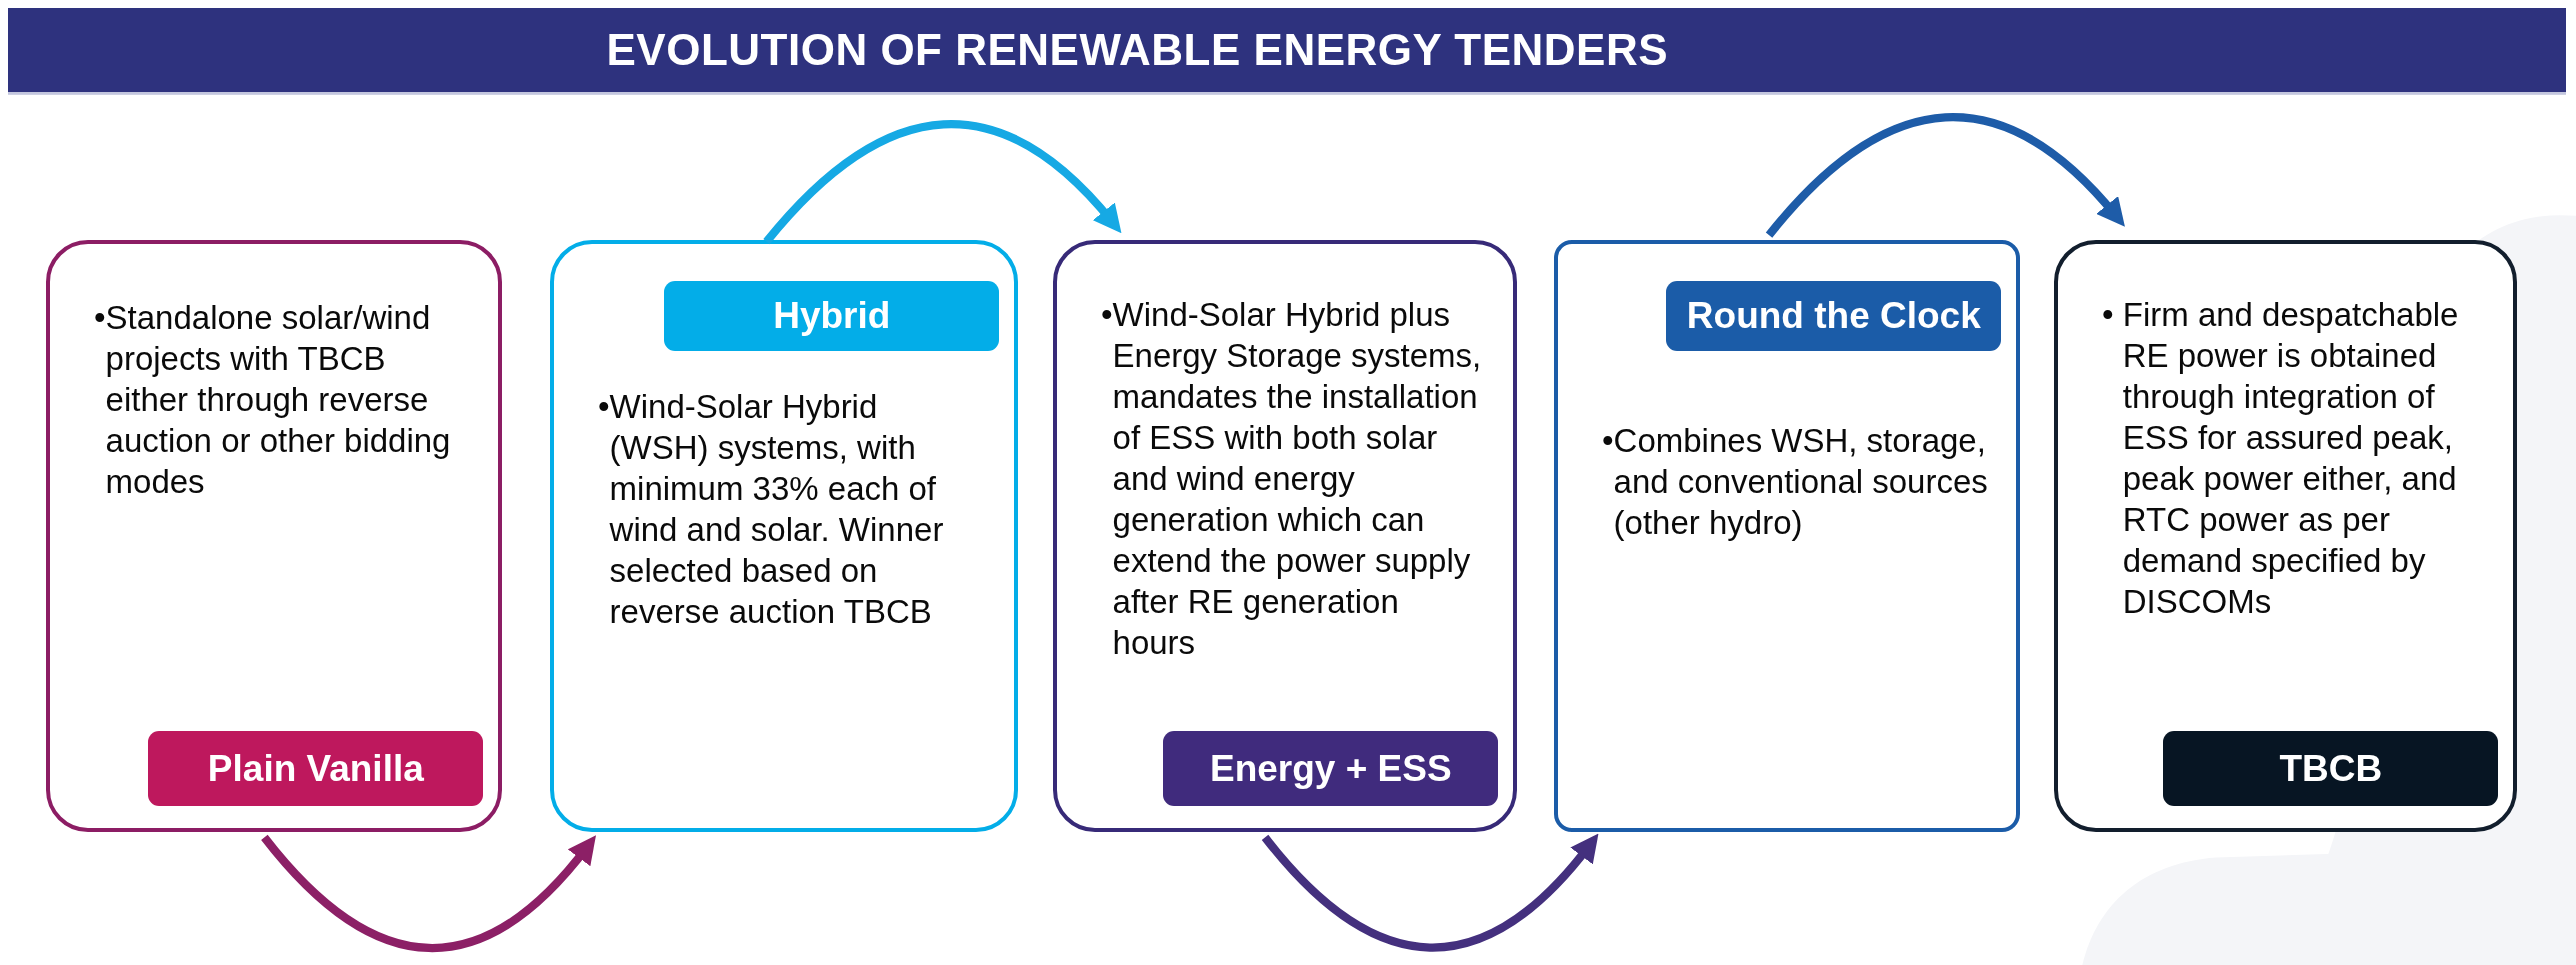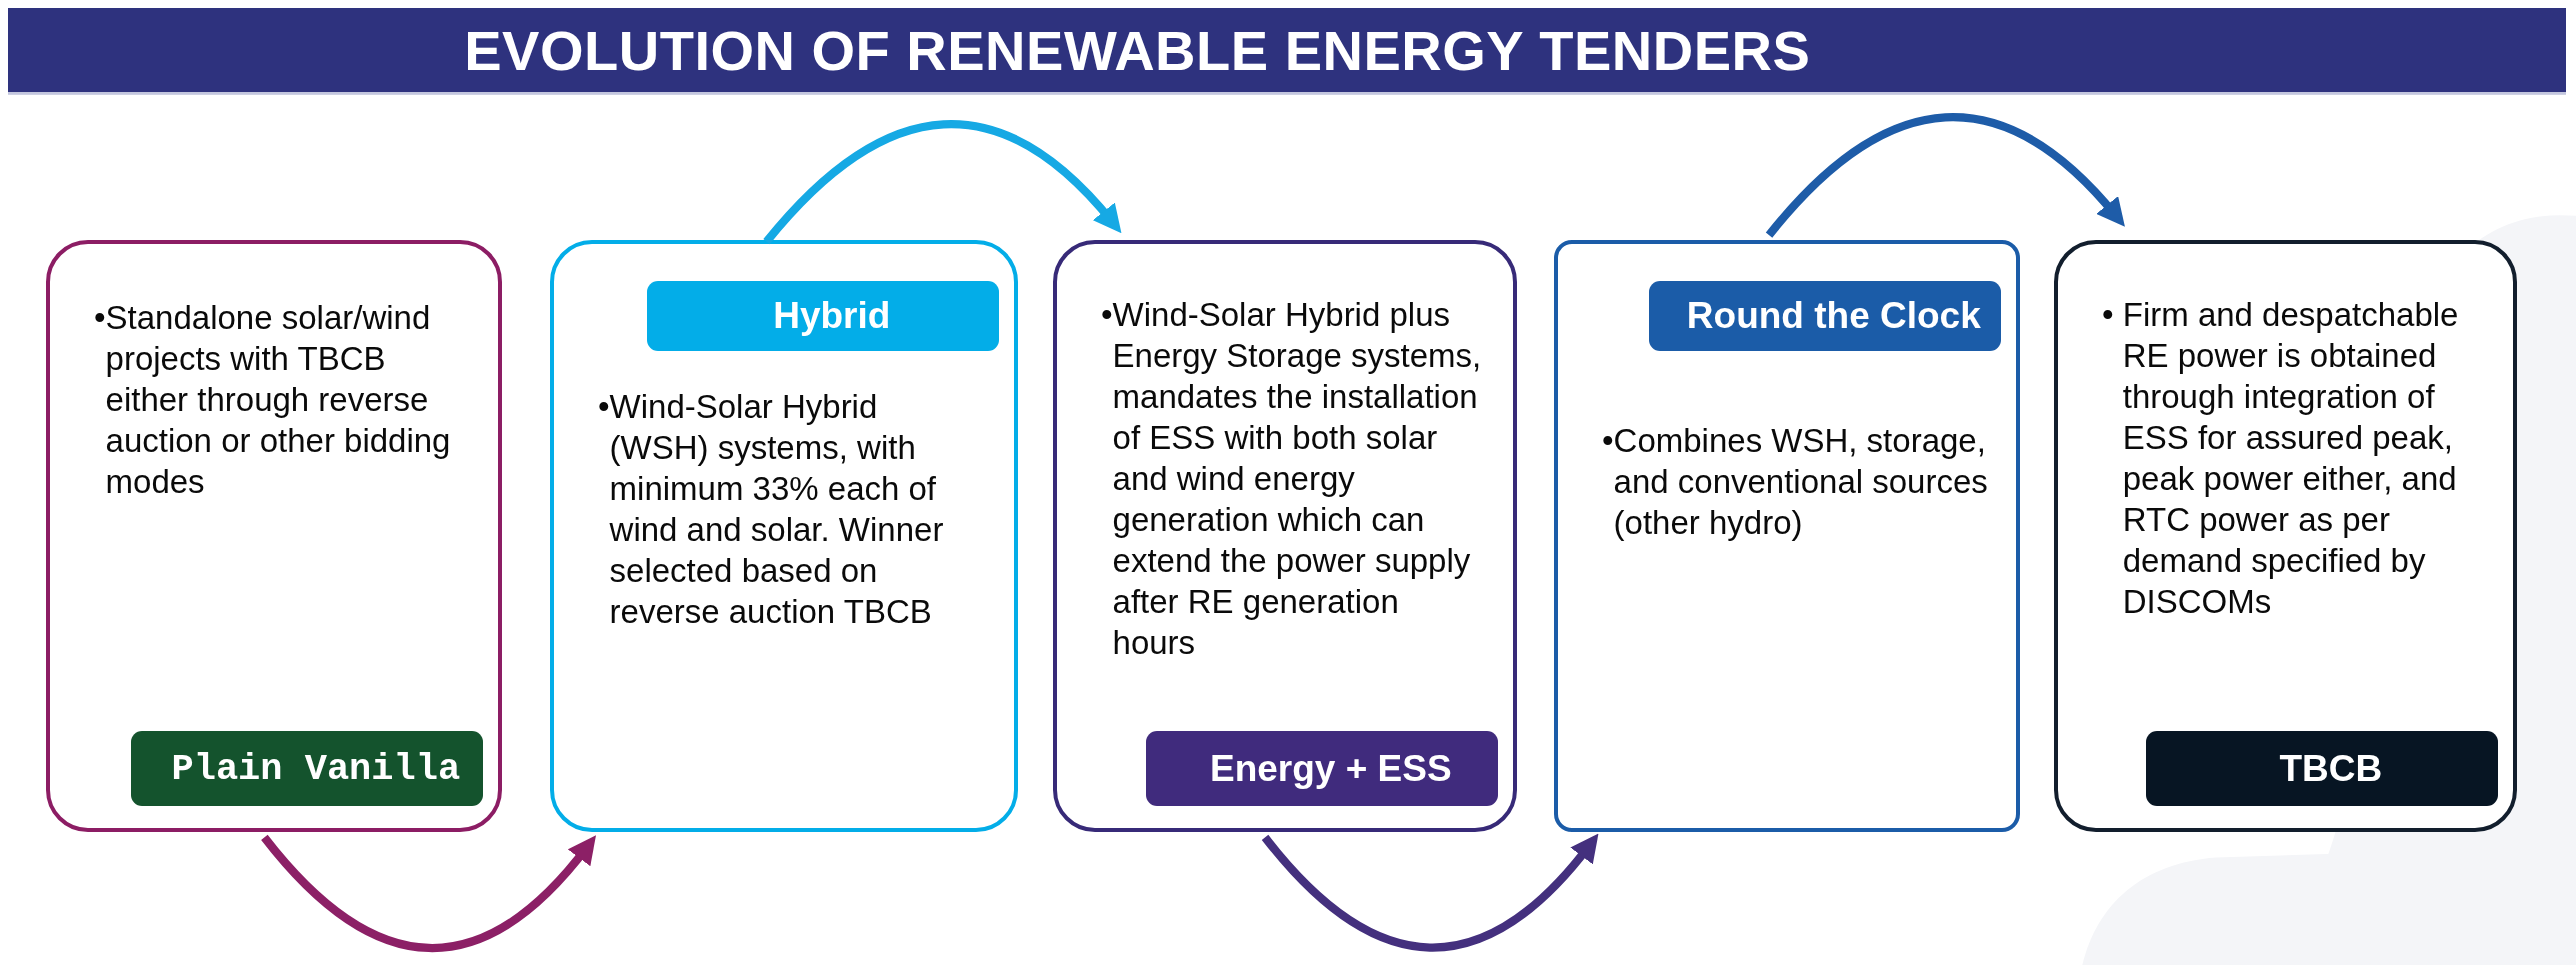--- a/index.html
+++ b/index.html
@@ -34,21 +34,21 @@
     z-index: 1;
   }
   .titlebar .title {
     position: absolute;
     left: 0; top: 0;
     width: 2258px; height: 100%;
     display: flex;
     align-items: center;
     justify-content: center;
     color: #ffffff;
-    font-size: 56px;
+    font-size: 44px;
     font-weight: bold;
     letter-spacing: 0.5px;
     white-space: nowrap;
   }
 
   
   .card {
     position: absolute;
     top: 240px;
     height: 592px;
@@ -85,25 +85,24 @@
     right: 14.7px;
     width: 335px;
     border-radius: 11px;
     color: #ffffff;
     font-size: 37px;
     font-weight: bold;
     display: flex;
     align-items: center;
     justify-content: center;
     white-space: nowrap;
-    padding-left: 17px;
   }
   .badge-top    { top: 37px;  height: 70px; }
   .badge-bottom { top: 487px; height: 75px; }
-  .badge-plain-vanilla   { background: #14532d; font-family: Liberation Mono, monospace; }
+  .badge-plain-vanilla   { background: #be185d; }
   .badge-hybrid          { background: #03ADE8; }
   .badge-hybrid-ess      { background: #402B7D; }
   .badge-round-the-clock { background: #1B5CA8; }
   .badge-fdre            { background: #071523; }
 
   
   .arrows {
     position: absolute;
     left: 0; top: 0;
     width: 2576px; height: 966px;

